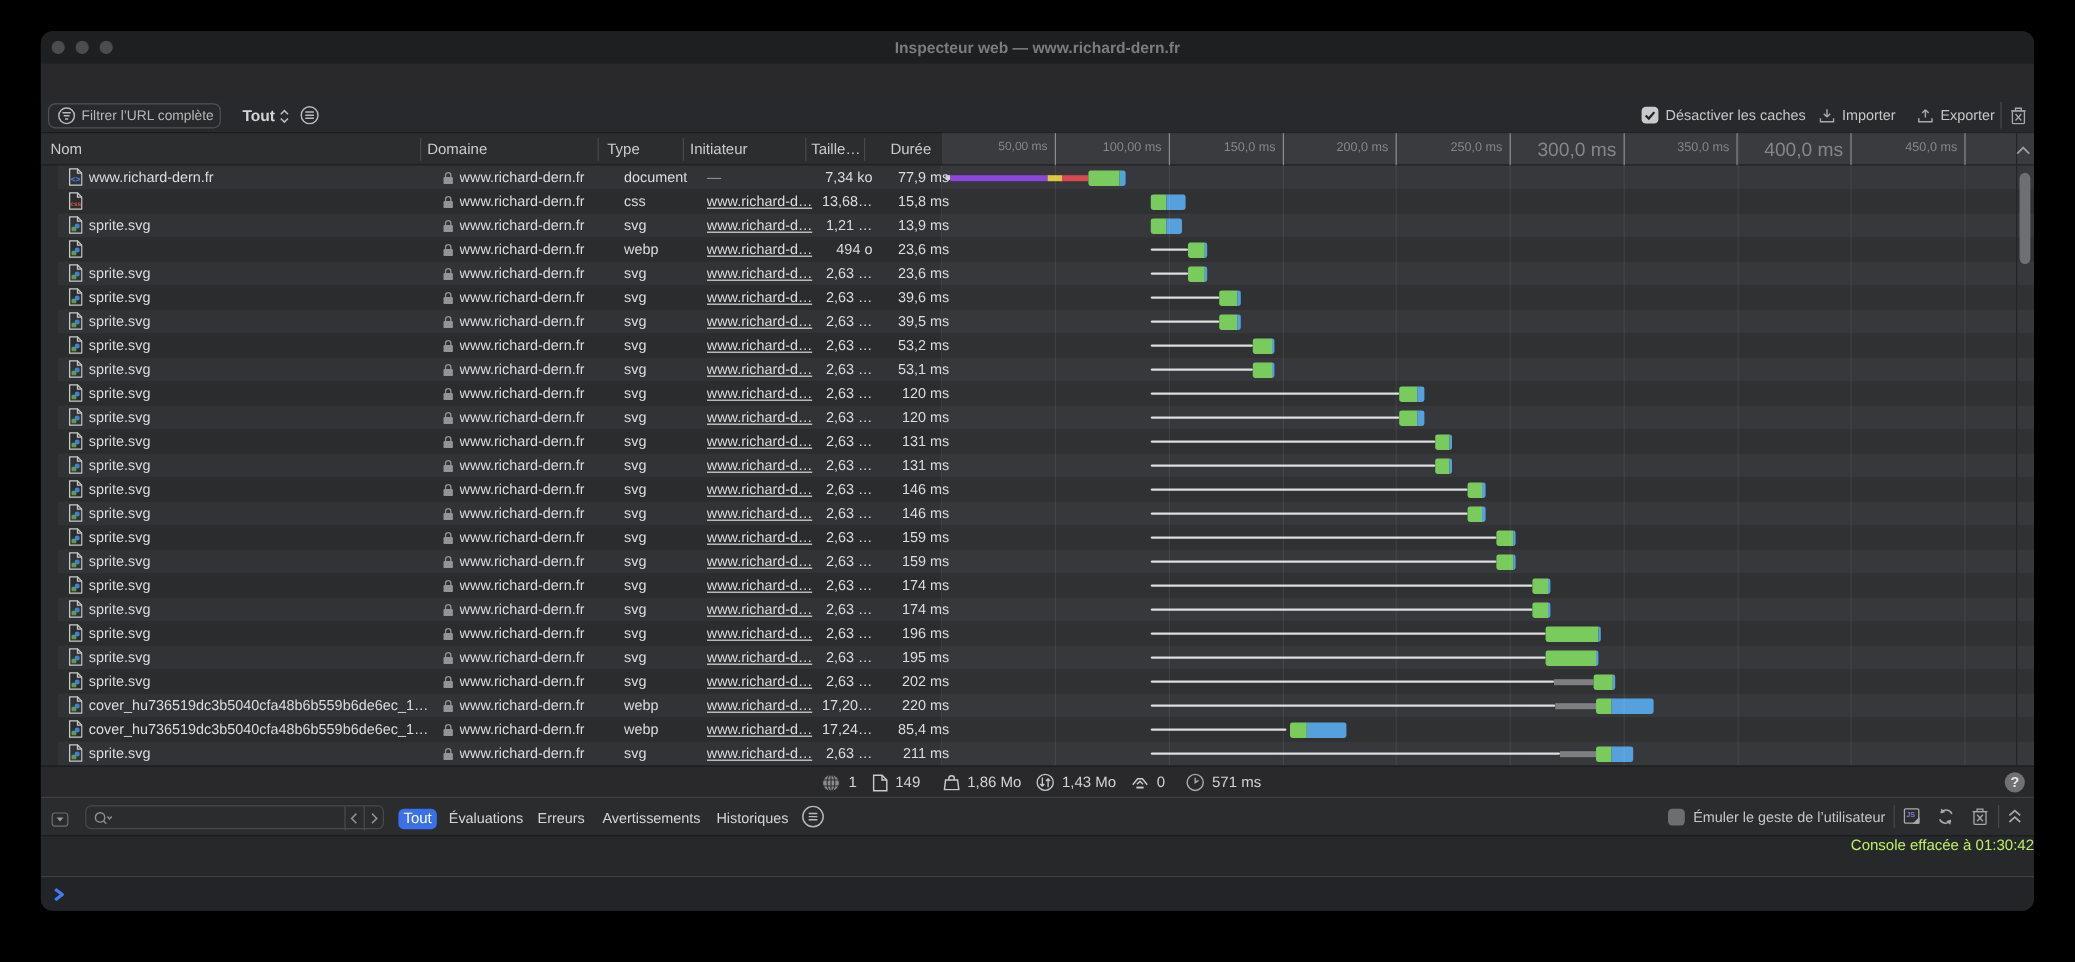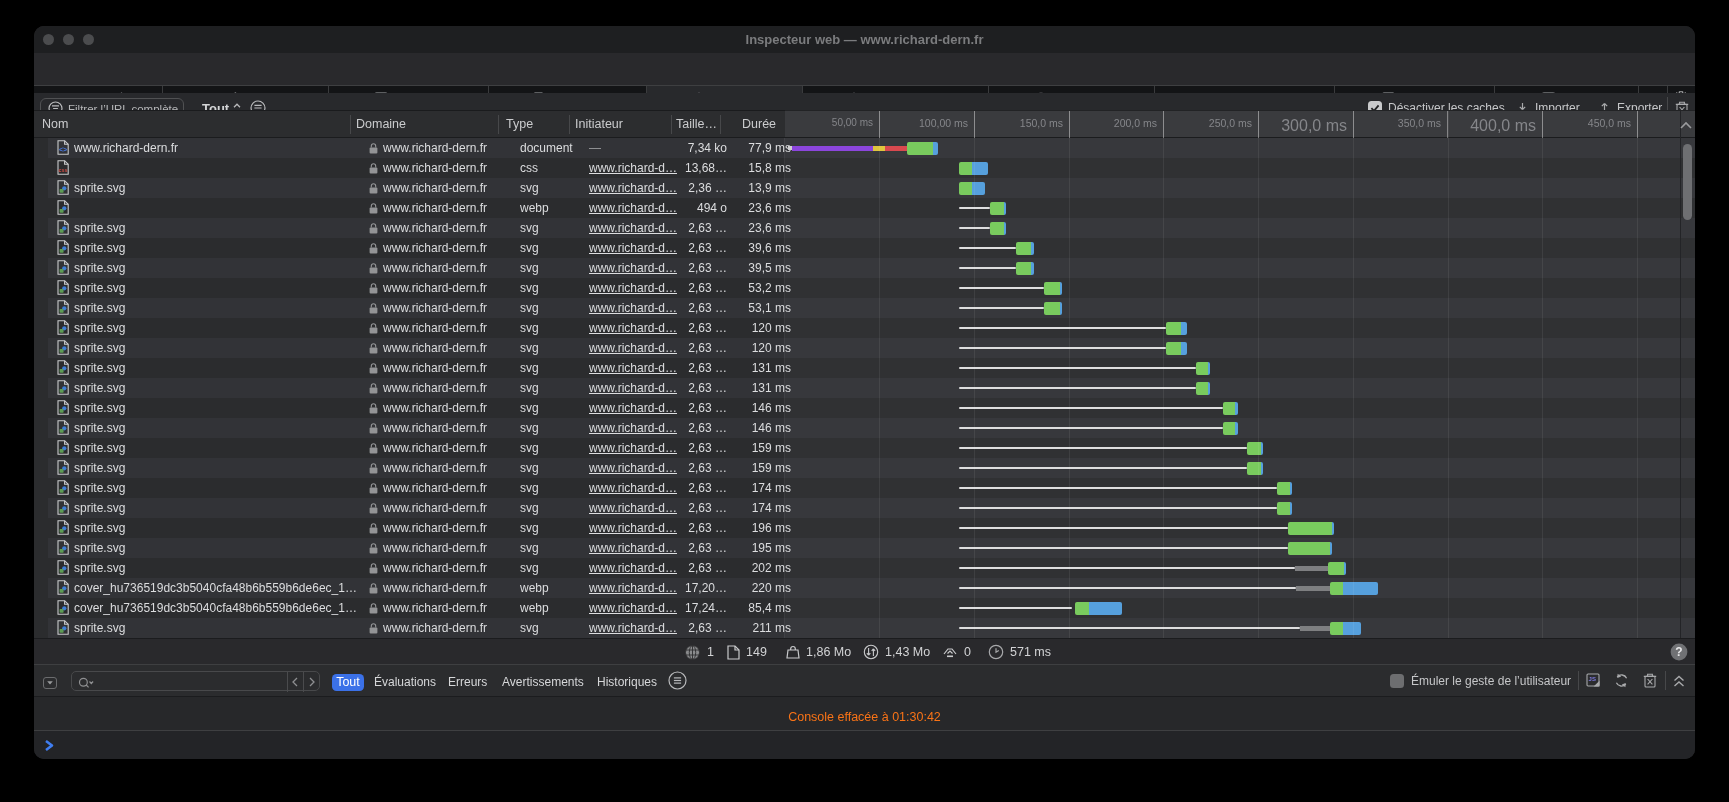--- a/index.html
+++ b/index.html
@@ -10,21 +10,21 @@
 #title { position:absolute; top:0; left:0; width:100%; height:27px; line-height:28px; text-align:center;
   color:#7b7c7e; font-size:13px; font-weight:bold; }
 #tabbar { position:absolute; left:0; top:27px; width:100%; height:40px; background:#131416;
   border-top:1px solid #3e3f41;margin-top:32px; }
 .tab { position:absolute; top:0; height:28px; display:flex; align-items:center; justify-content:center;
   gap:7px; color:#a7a8aa; font-size:13px; border-left:1px solid #3a3b3d; border-bottom:1px solid #3a3b3d; }
 .tab.sel { background:#28292c; border-bottom:1px solid #28292c; color:#c9cacc; }
 .dkic { position:absolute; top:7px; }
 .tabicon { position:absolute; top:0; height:28px; display:flex; align-items:center; justify-content:center;
   border-left:1px solid #3a3b3d; border-bottom:1px solid #3a3b3d; }
-#filterbar { position:absolute; left:0; top:55px; width:100%; height:30px; background:#28292c;margin-top:12px; }
+#filterbar { position:absolute; left:0; top:55px; width:100%; height:30px; background:#28292c; }
 #fbtn { position:absolute; left:6px; top:5px; width:144px; height:21px; border:1px solid #505153;
   border-radius:6px; color:#b6b7b9; font-size:11.5px; display:flex; align-items:center; gap:5px; padding-left:7px; white-space:nowrap; }
 #tout1 { position:absolute; left:168px; top:5px; height:21px; display:flex; align-items:center; gap:4px;
   color:#d3d4d6; font-size:13px; font-weight:bold; }
 .rightbar { position:absolute; top:0; height:30px; display:flex; align-items:center; color:#c6c7c9; font-size:12px; white-space:nowrap; }
 #hdr { position:absolute; left:0; top:84px; width:100%; height:28px; background:#2c2d2f; border-bottom:1px solid #1b1c1e; border-top:1px solid #1a1b1d; }
 #hdrtl { position:absolute; left:751px; top:84px; width:910px; height:28px; background:#3a3b3e; border-bottom:1px solid #1b1c1e; border-top:1px solid #222325;}
 .hl { position:absolute; top:6px; color:#cbccce; font-size:12.5px; }
 #rowsarea { position:absolute; left:0; top:112px; width:100%; height:500px; background:#2b2c2e; }
 .row { position:absolute; left:0; width:100%; height:20px;margin-left:14px; }
@@ -343,21 +343,21 @@
         <span class="nm">sprite.svg</span>
         <span class="lk"><svg width="9" height="11" viewBox="0 0 9 11" style="">
             <rect x="0.6" y="4.6" width="7.8" height="5.8" rx="1" fill="#939496"></rect>
             <path d="M2.3 4.6 V3 a2.2 2.2 0 0 1 4.4 0 V4.6" fill="none" stroke="#939496" stroke-width="1.1"></path>
           </svg></span>
         <span class="dm">www.richard-dern.fr</span>
         <span class="tp">svg</span>
         <span class="init">
           <span class="ln">www.richard-d…</span>
         </span>
-        <span class="sz">2,36 …</span>
+        <span class="sz">1,21 …</span>
         <span class="du">13,9 ms</span>
       </div>
       <div class="row rd" style="top:60px">
         <span class="fic"><svg width="12" height="15" viewBox="0 0 12 15" style="">
             <path d="M1 0.7 H7.6 L11.2 4.3 V14.3 H1 Z" fill="none" stroke="#c9cacc" stroke-width="1.1"></path>
             <path d="M7.6 0.7 V4.3 H11.2" fill="none" stroke="#c9cacc" stroke-width="1.1"></path>
             <circle cx="7.3" cy="8.3" r="2.1" fill="#3f7fd4"></circle>
             <rect x="2.6" y="9" width="4" height="3.8" rx="0.7" fill="#5d9b55"></rect>
           </svg></span>
         <span class="lk"><svg width="9" height="11" viewBox="0 0 9 11" style="">
@@ -1020,20 +1020,20 @@
         </svg></div>
     <div style="position:absolute;left:1631px;top:6px;width:1px;height:19px;background:#47484a"></div>
     <div style="position:absolute;left:1639px;top:9px"><svg width="12" height="13" viewBox="0 0 12 13" style="">
           <g fill="none" stroke="#a8a9ab" stroke-width="1.4">
             <path d="M1.5 5.5 L6 1.5 L10.5 5.5"></path>
             <path d="M1.5 11 L6 7 L10.5 11"></path>
           </g>
         </svg></div>
   </div>
   <div id="msgarea">
-    <div style="width:100%;text-align:center;margin-top:13px;color:#f97316;font-size:12.5px">Console effacée à 01:30:42</div>
+    <div style="width:100%;text-align:right;color:#bef264;font-size:12.5px">Console effacée à 01:30:42</div>
   </div>
   <div id="promptrow">
     <svg class="abs" style="left:10px;top:8px" width="10" height="13" viewBox="0 0 10 13">
         <path d="M2 2 L8 6.5 L2 11" fill="none" stroke="#3f7df0" stroke-width="2.6" stroke-linejoin="round"></path>
       </svg>
   </div>
 </div>
 
 </body></html>

